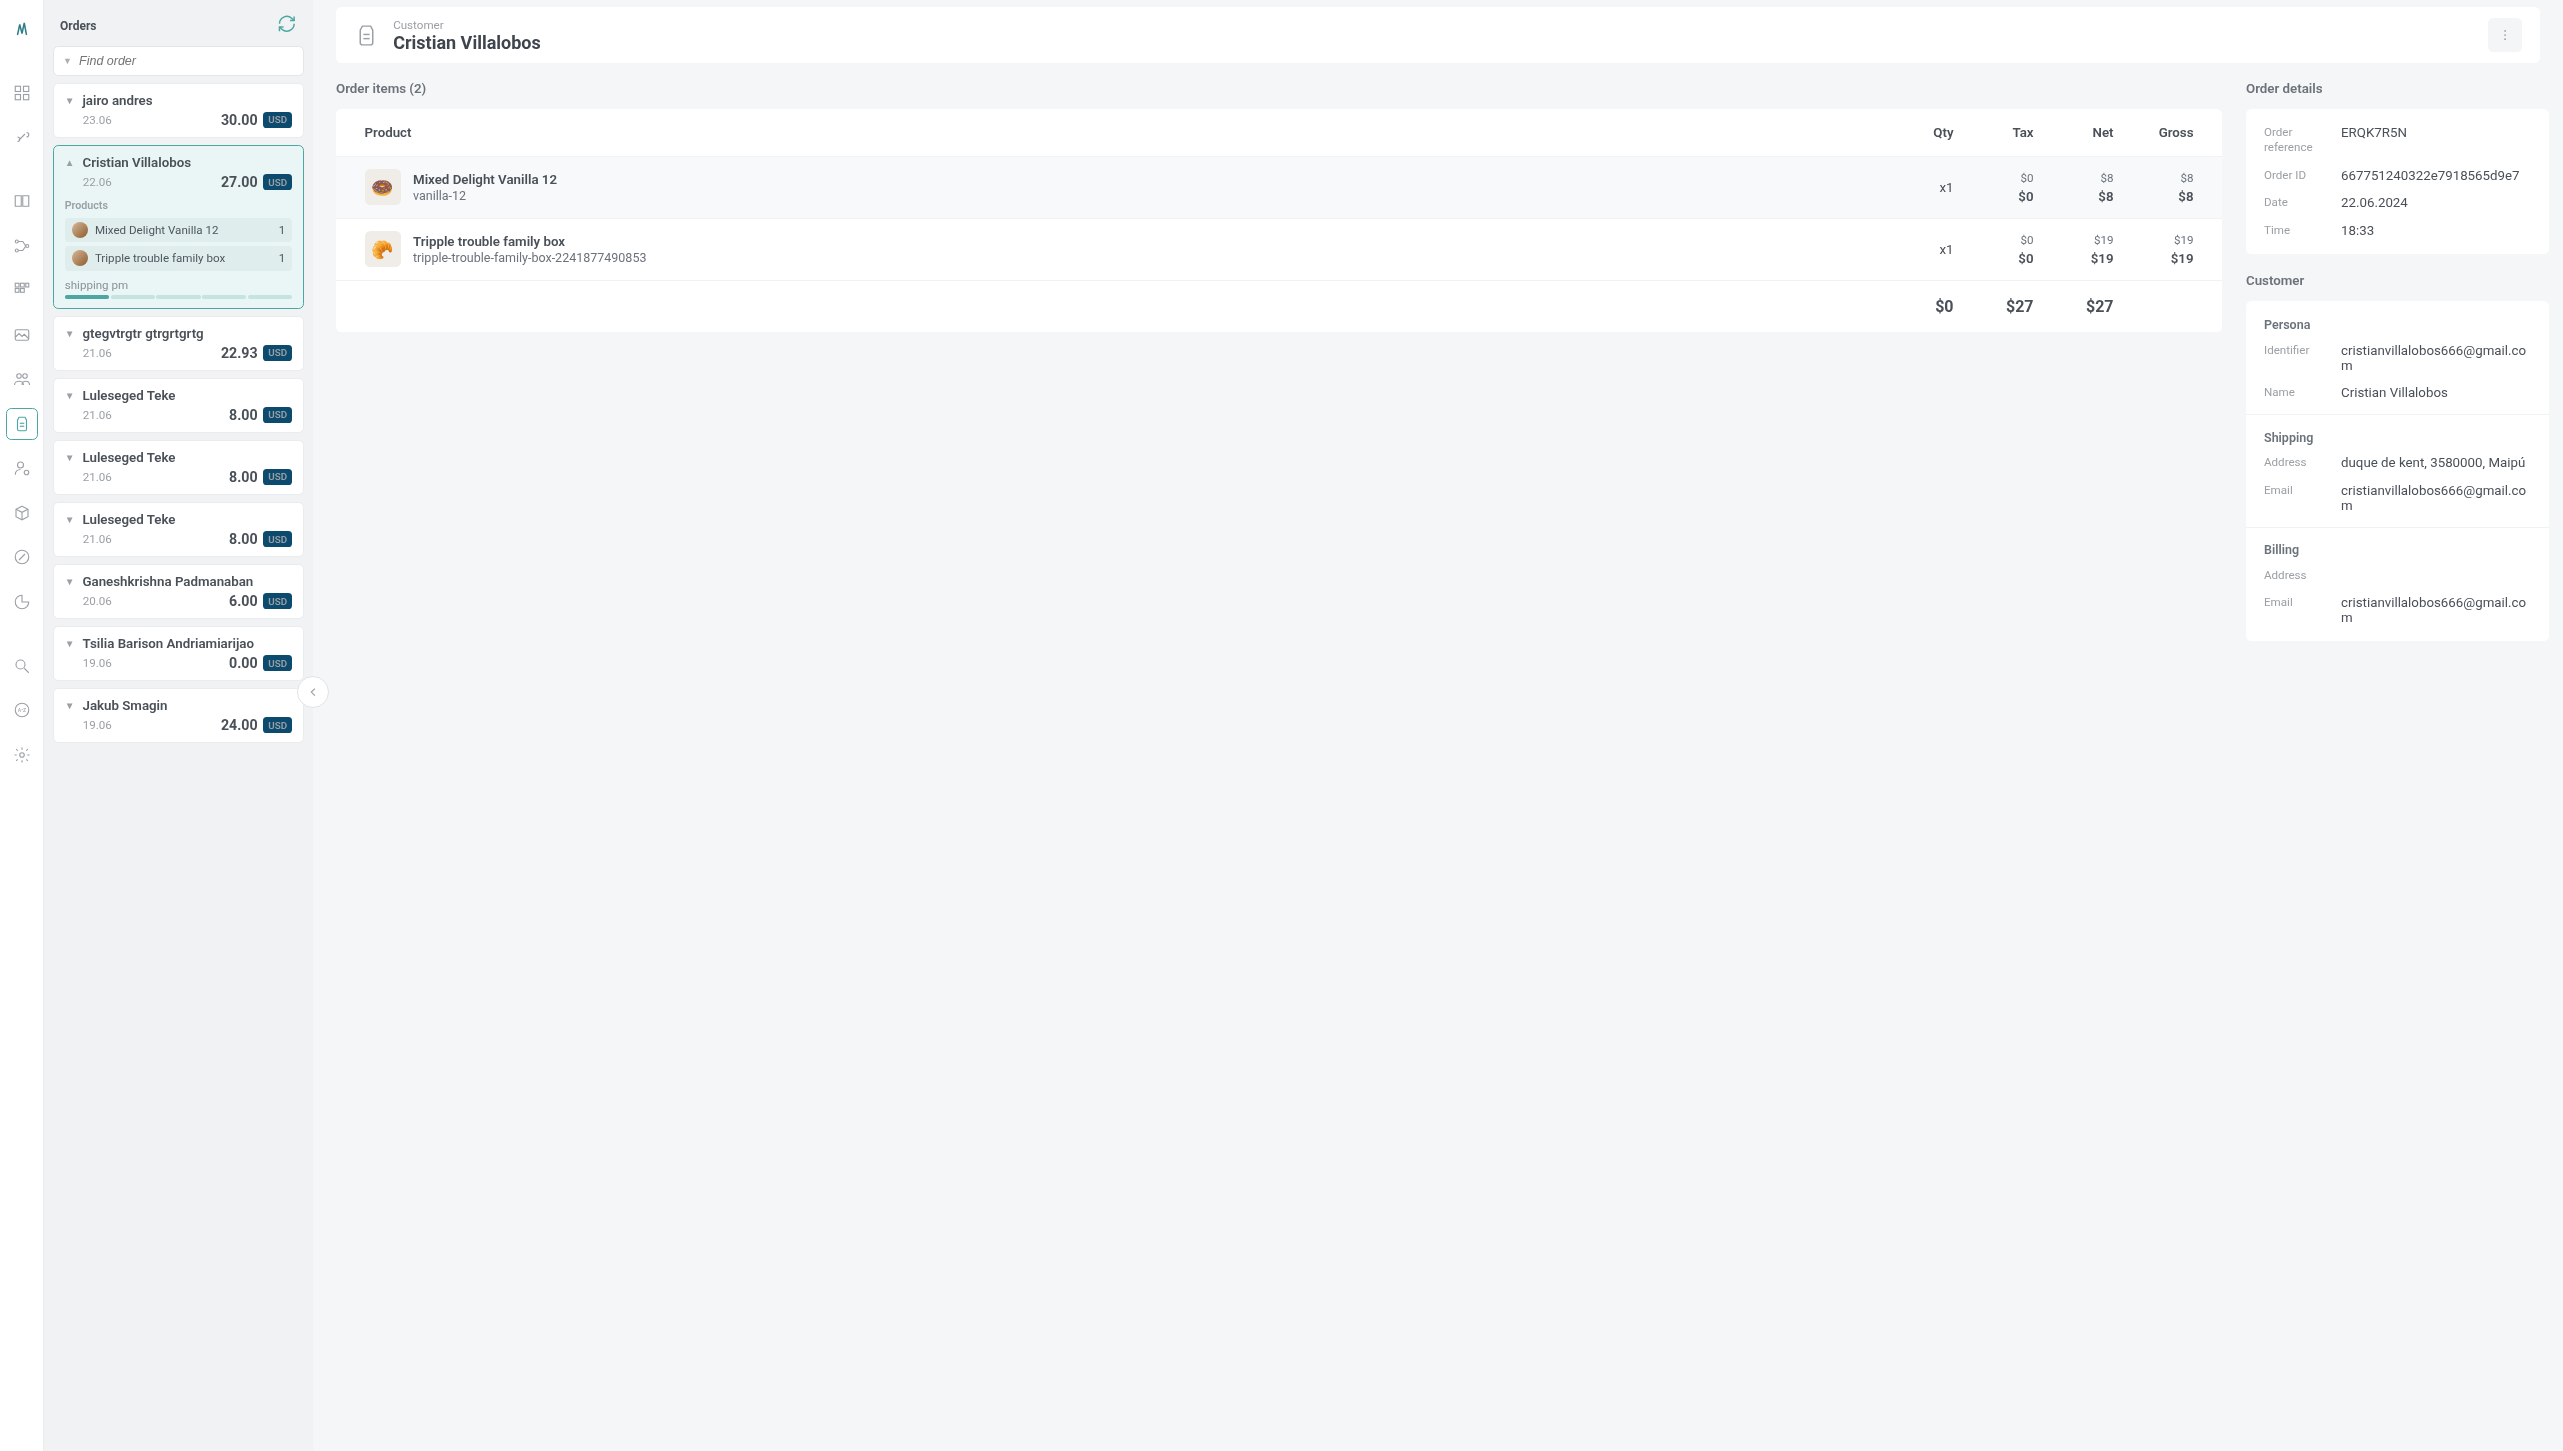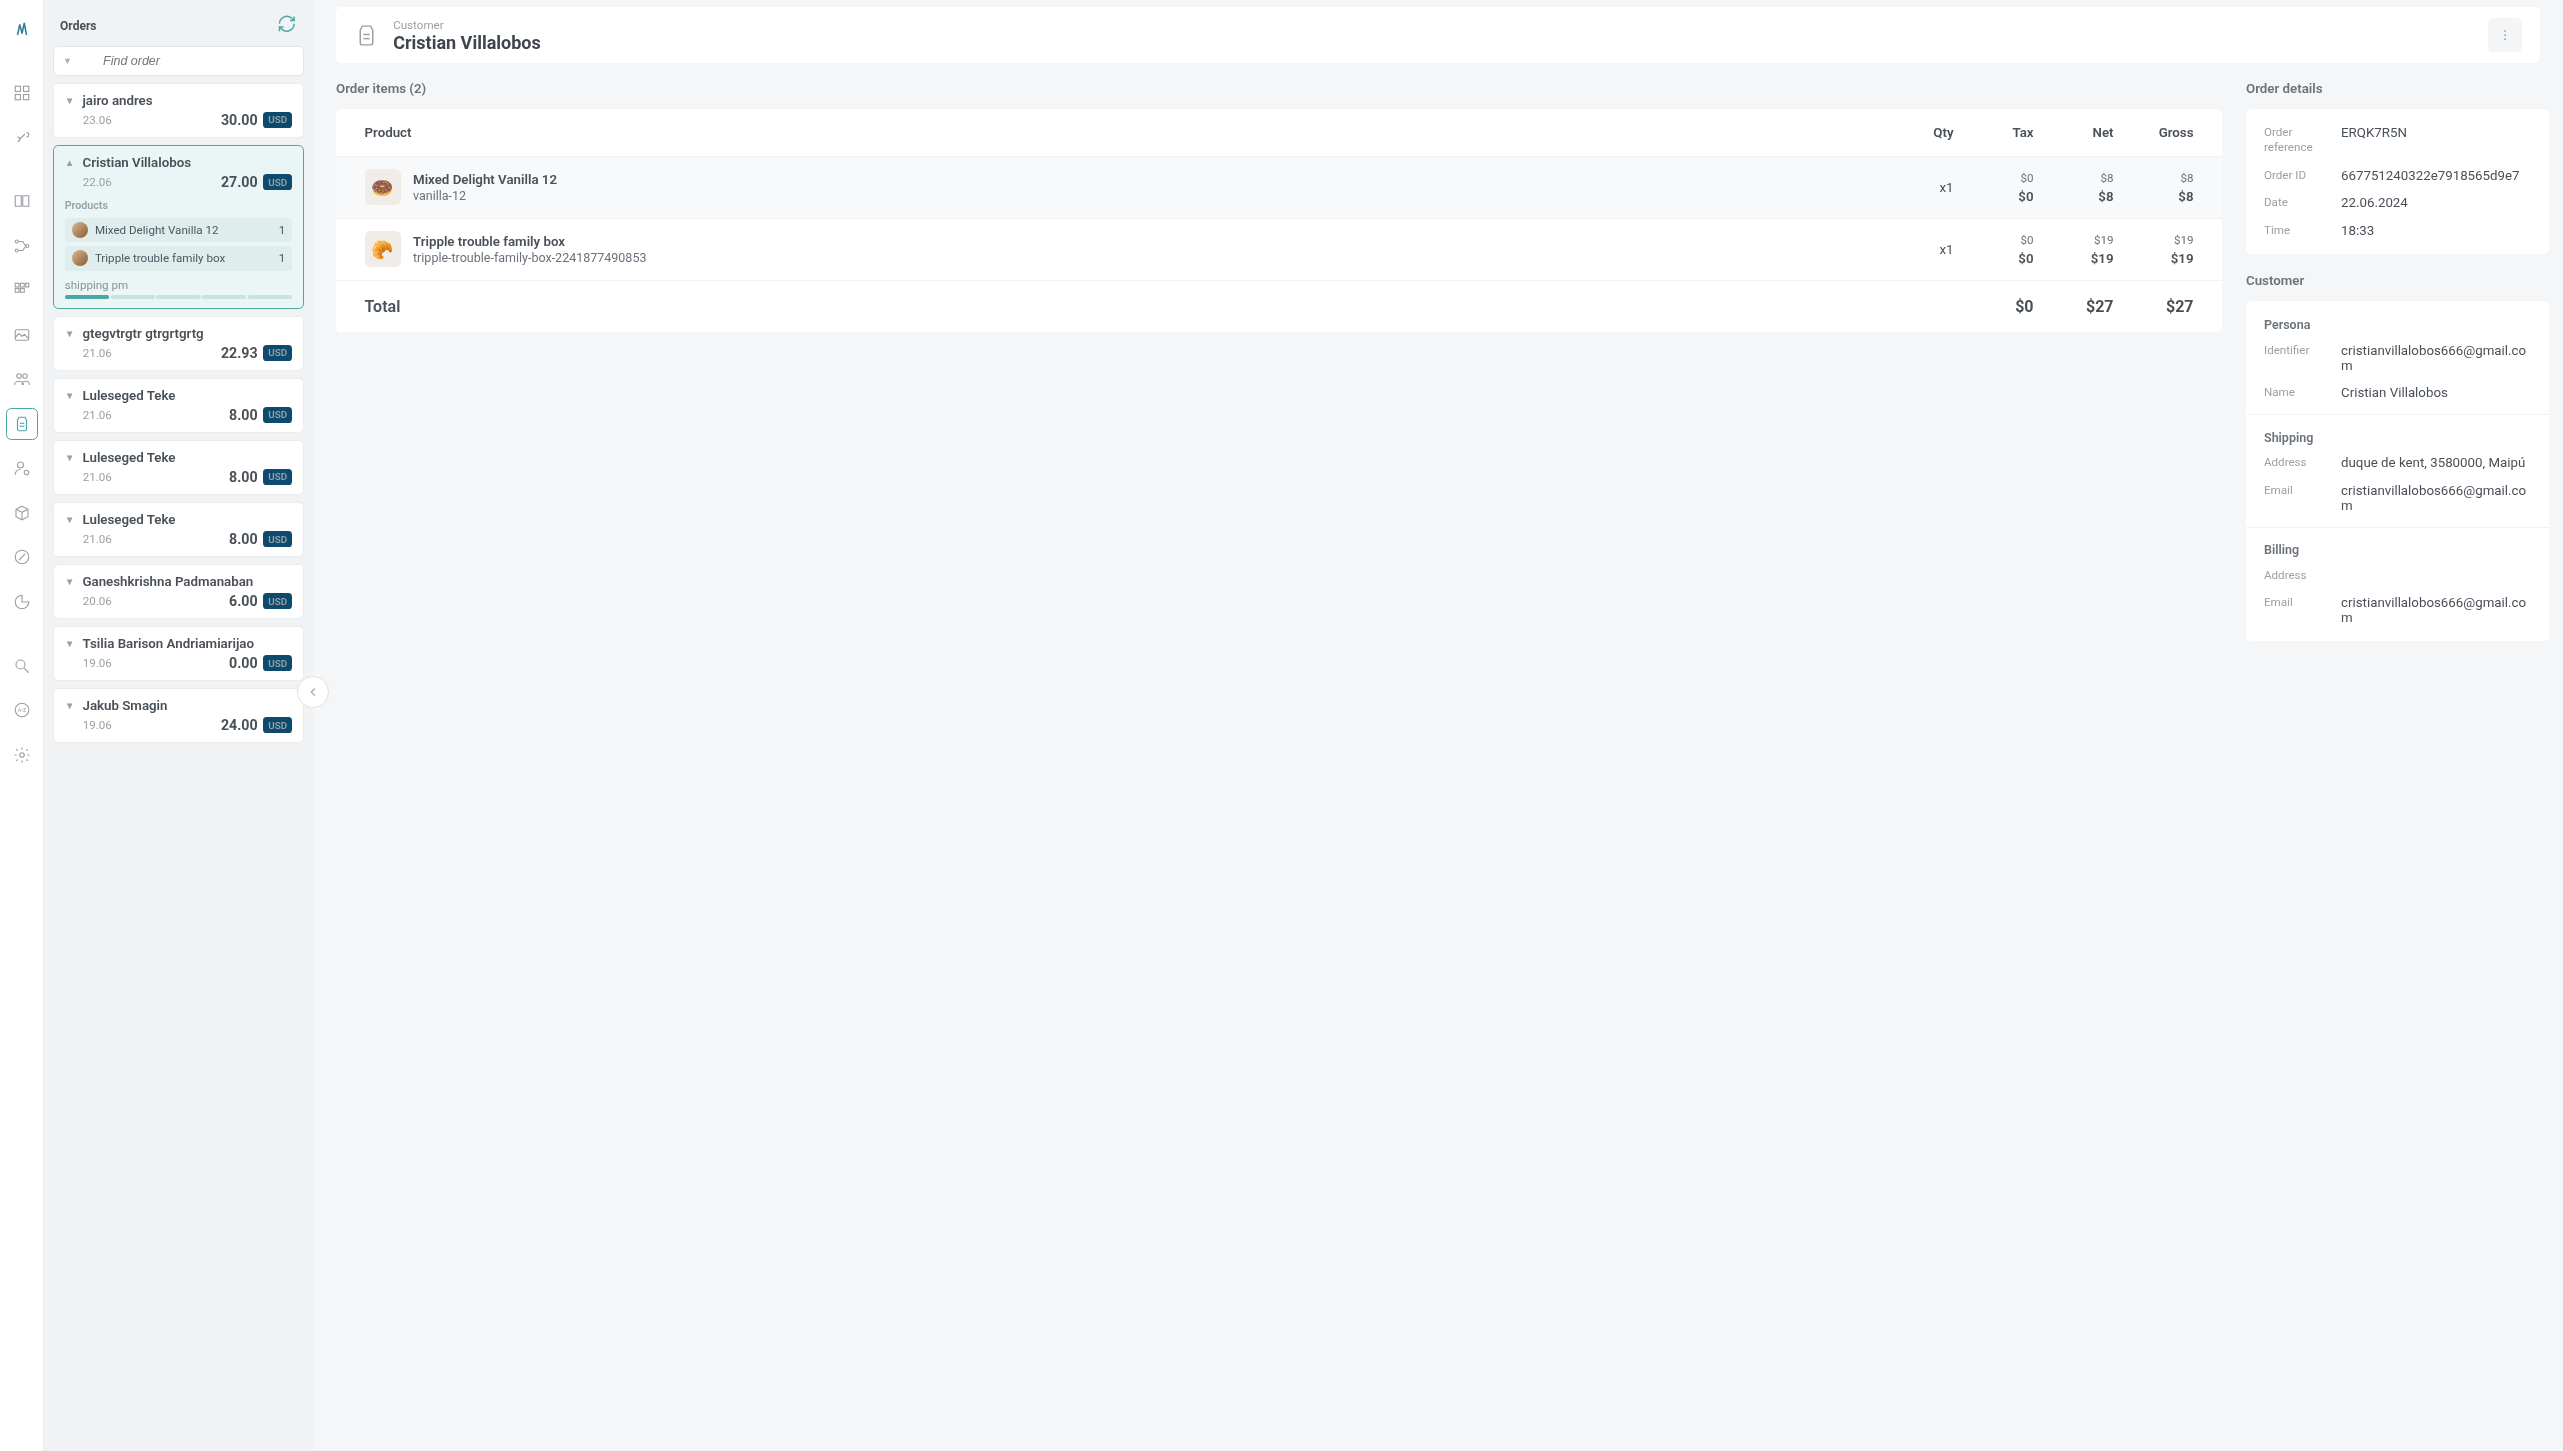--- a/index.html
+++ b/index.html
@@ -70,21 +70,20 @@
   display: flex;
   align-items: center;
   gap: 7.1px;
   margin-bottom: 7.1px;
 }
 .search-bar .chev { color: #aab0b6; font-size: 9px; }
 .search-bar input {
   border: none; outline: none; width: 100%;
   font-size: 12.5px; font-style: italic; color: #9aa0a6;
   background: transparent;
-  margin-left: 24px;
 }
 
 .orders-list { flex: 1; overflow-y: auto; display: flex; flex-direction: column; gap: 7.1px; padding-bottom: 18px; }
 .orders-list::-webkit-scrollbar { width: 5.3px; }
 .orders-list::-webkit-scrollbar-thumb { background: #d0d4d8; border-radius: 2.7px; }
 
 .order-card {
   background: #fff;
   border-radius: 5.3px;
   border: 0.9px solid #e9ecef;
@@ -576,21 +575,20 @@
                   <span class="m1">$19</span>
                   <span class="m2">$19</span>
                 </div>
     <div class="money-stack r">
                   <span class="m1">$19</span>
                   <span class="m2">$19</span>
                 </div>
               </div>
             </div>
           <div class="items-total">
-            <div class="label">Total</div>
             <div></div>
             <div class="val">$0</div>
             <div class="val">$27</div>
             <div class="val">$27</div>
           </div>
         </div>
       </div>
 
       <div class="col-right">
         <div class="section-title">Order details</div>

